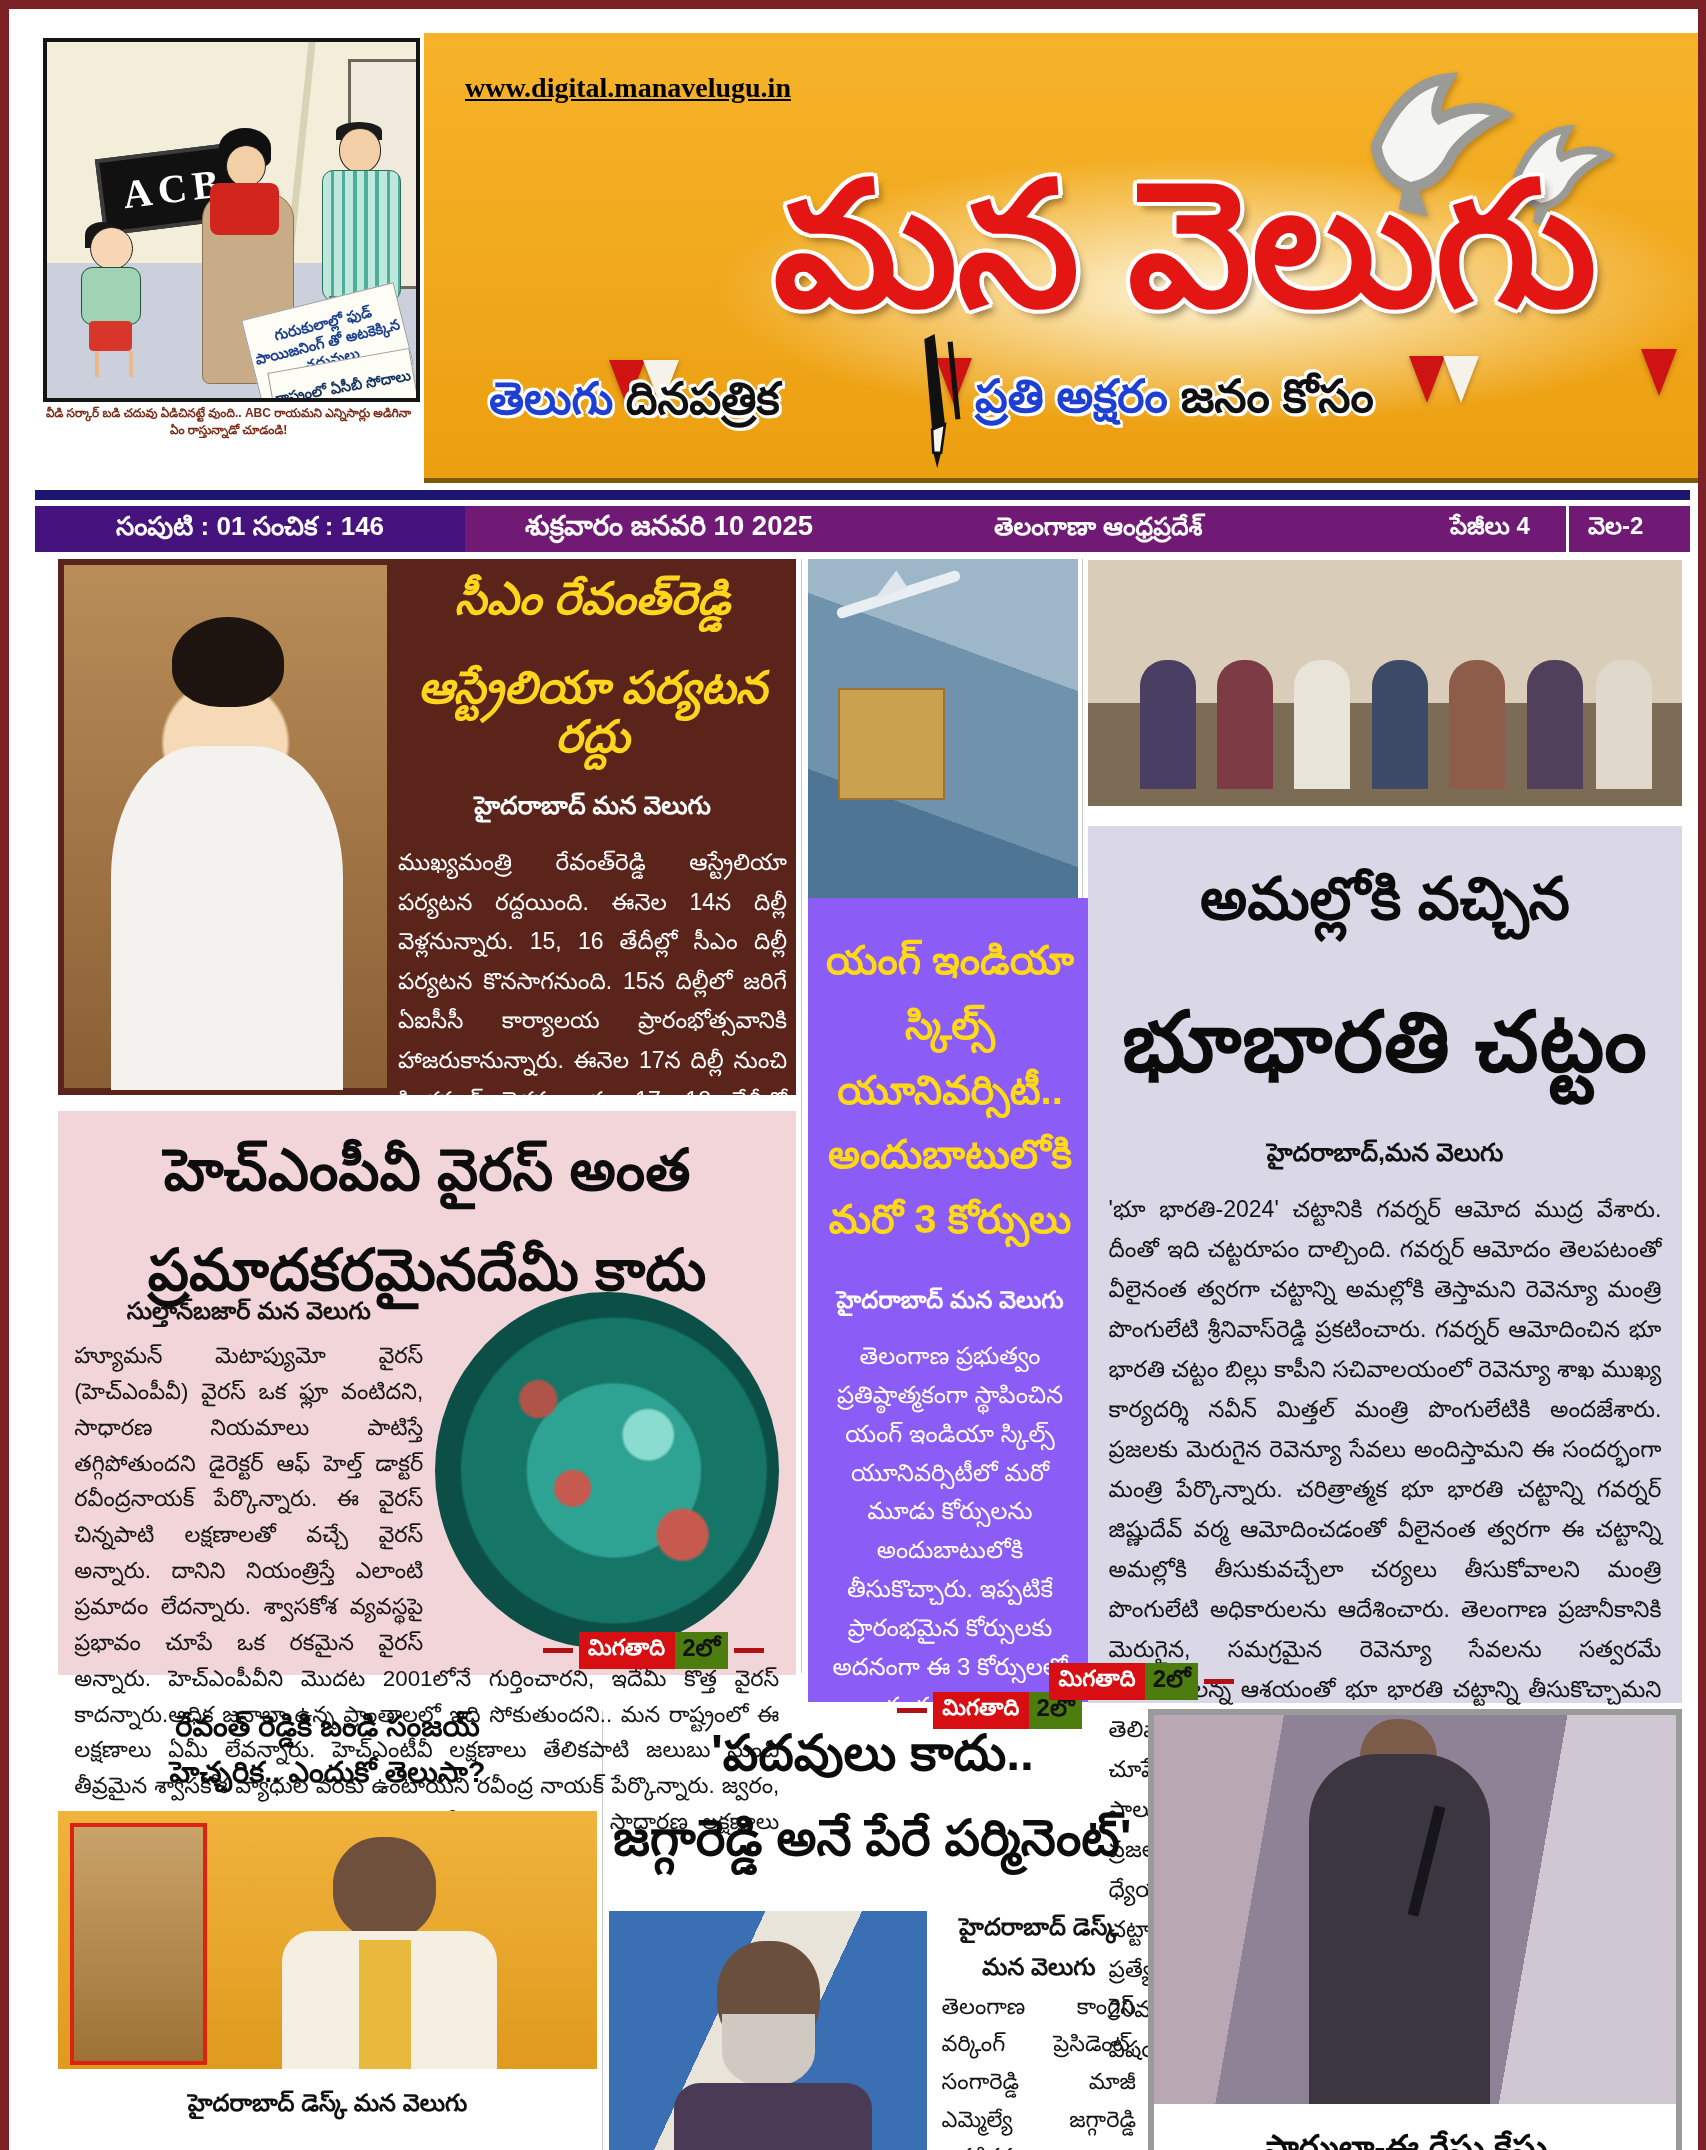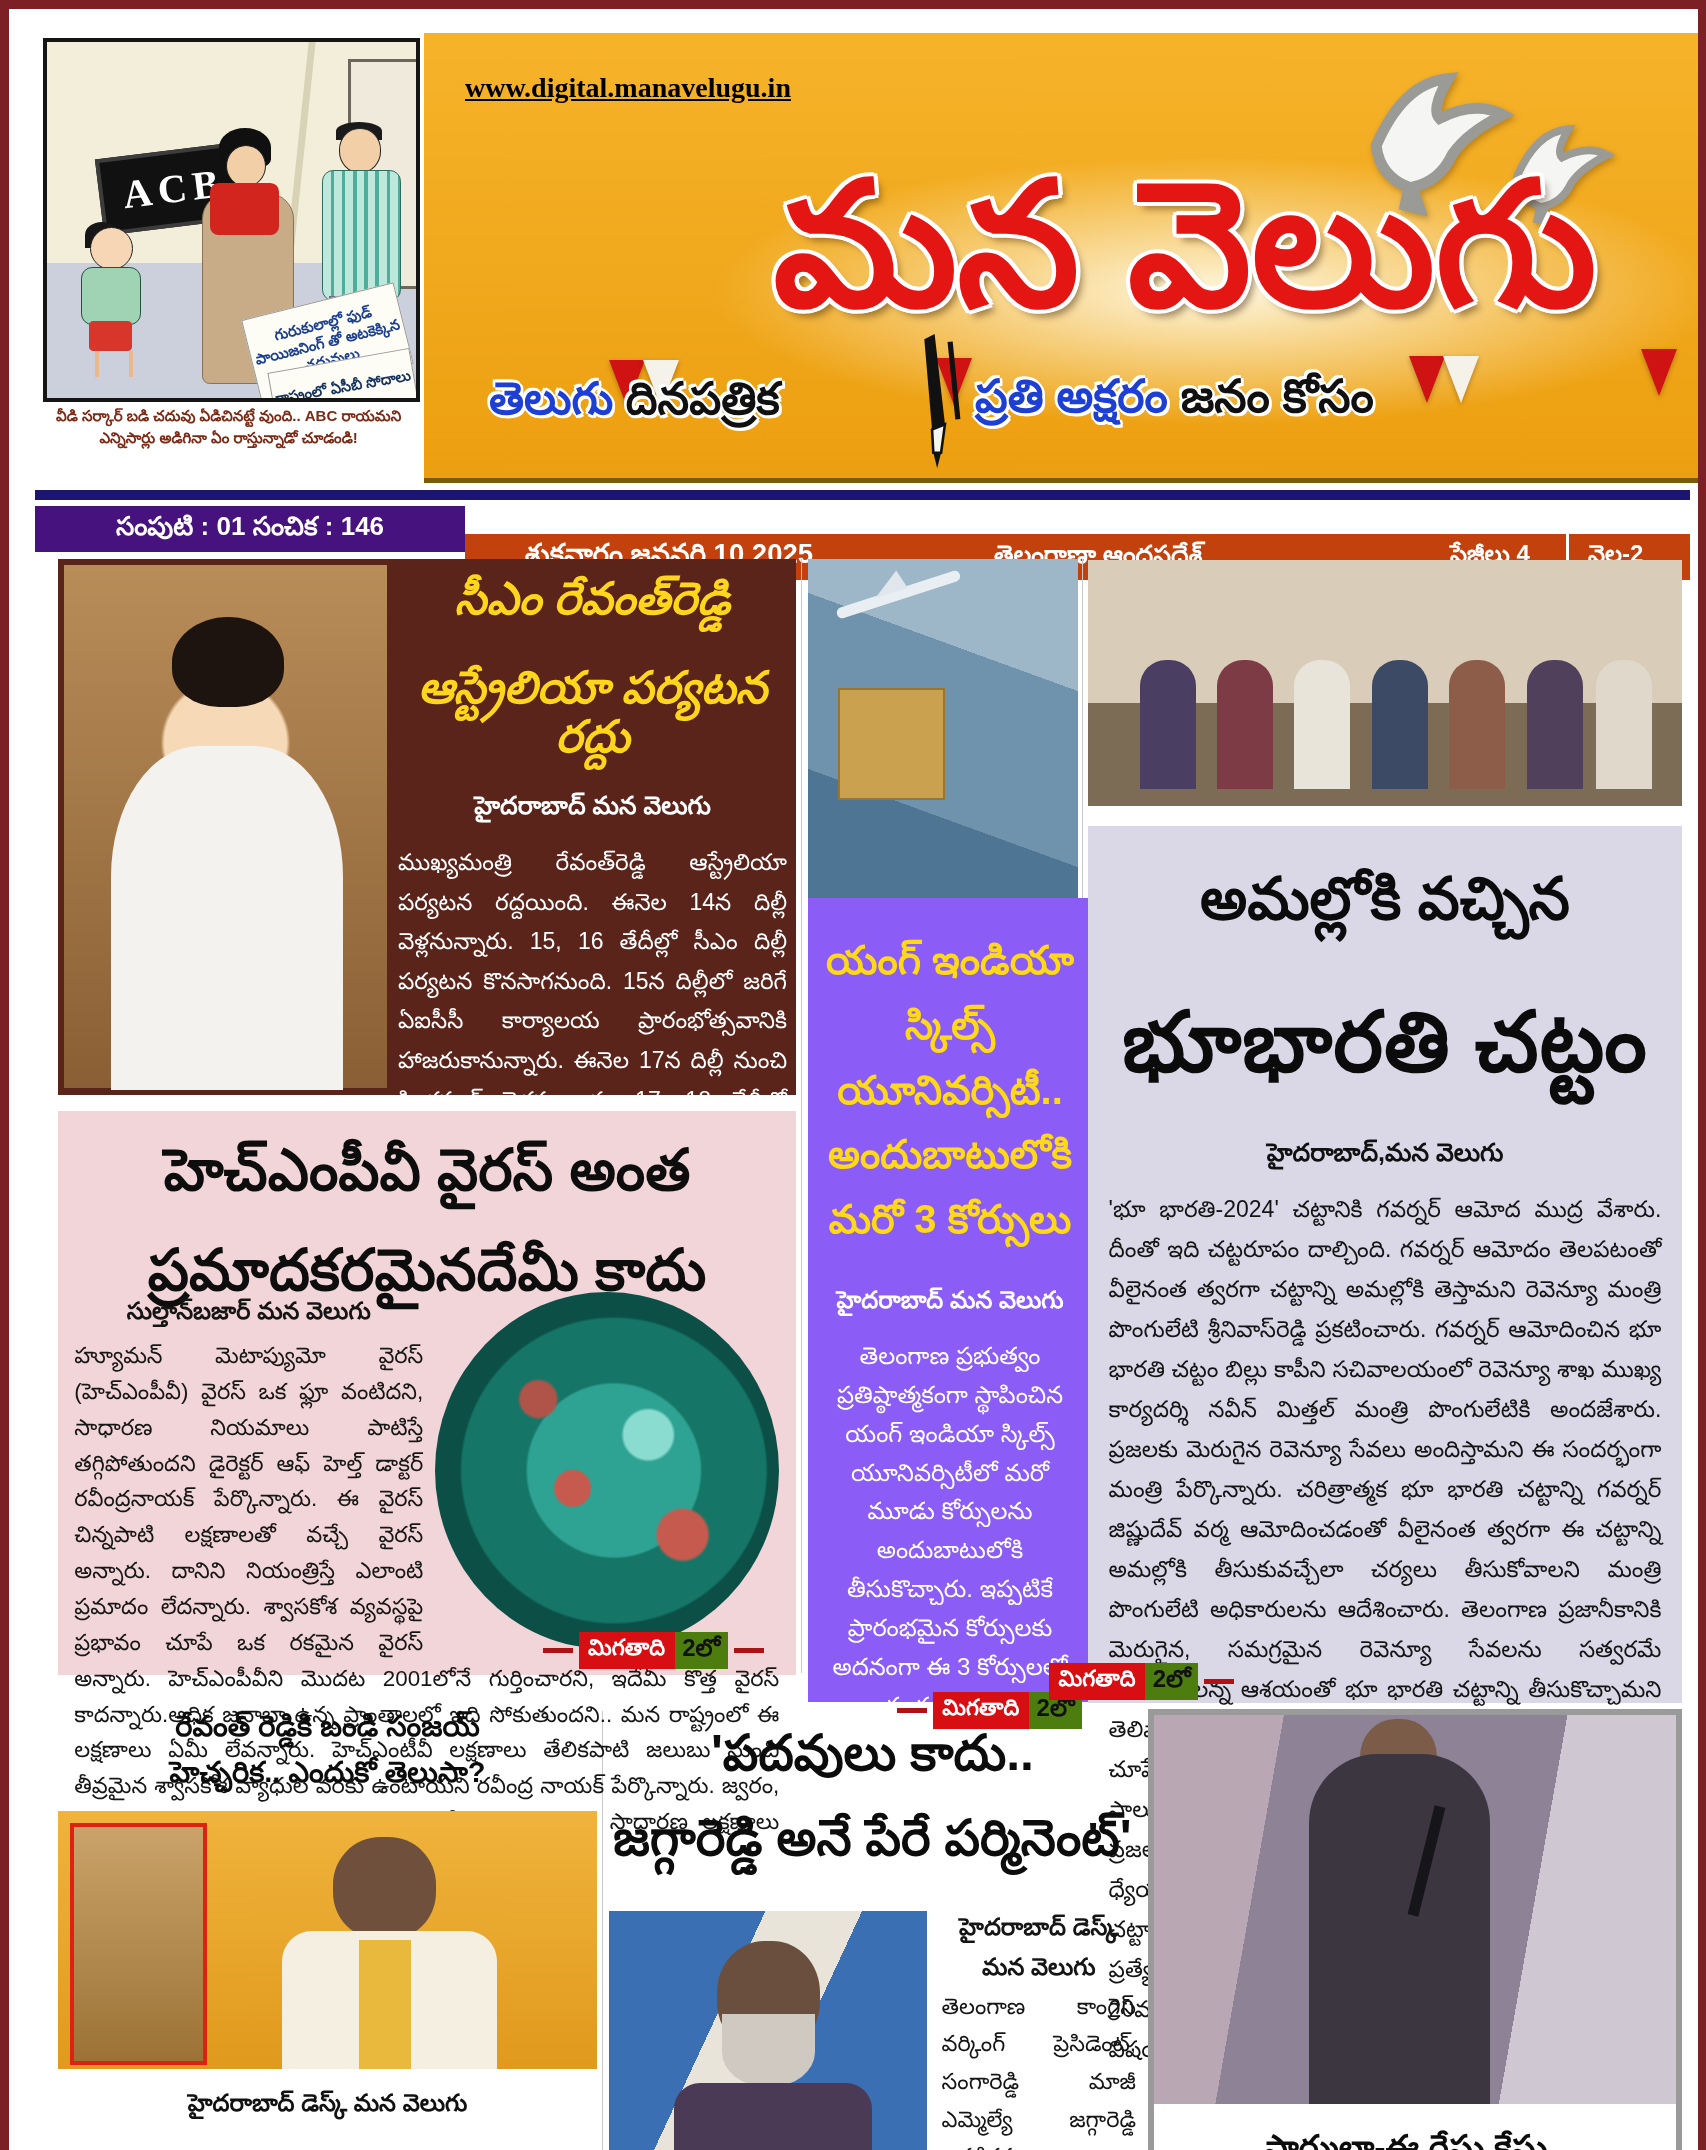--- a/index.html
+++ b/index.html
@@ -31,21 +31,21 @@
   .man{left:262px;top:82px;width:103px;height:275px;}
   .man .face{position:absolute;left:30px;top:4.3px;width:40px;height:43px;border-radius:48%;background:#f3cfa8;border:1.3px solid #222;}
   .man .hair{position:absolute;left:27px;top:-2.6px;width:46px;height:18px;border-radius:50% 50% 0 0;background:#1a1a1a;}
   .man .shirt{position:absolute;left:13px;top:46px;width:77px;height:129px;border-radius:11.2px;
               background:repeating-linear-gradient(90deg,#bfe8dd 0 7.7px,#4fae9b 7.7px 11.2px);border:1.7px solid #2c6b5e;}
   .man .pants{position:absolute;left:20.6px;top:172px;width:60px;height:95px;background:#6b6f86;}
   .paper{background:#fdfdf6;border:1.3px solid #999;color:#1c3f8f;font-weight:bold;text-align:center;
          display:flex;align-items:center;justify-content:center;line-height:1.3;}
   .paper1{left:202px;top:258px;width:155px;height:82px;transform:rotate(-14deg);font-size:14.6px;}
   .paper2{left:224px;top:318px;width:142px;height:52px;transform:rotate(-10deg);font-size:14.6px;color:#16325e;}
-  .cartoon-caption{left:8.6px;top:372px;width:370px;color:#7c2a16;font-weight:bold;font-size:15px;
+  .cartoon-caption{left:8.6px;top:372px;width:370px;color:#7c2a16;font-weight:bold;font-size:12px;
                    line-height:1.45;text-align:center;}
 
   .masthead{left:415px;top:24px;width:1522px;height:445px;
             background:radial-gradient(ellipse 60% 55% at 52% 58%, #fdf6dc 0%, rgba(253,246,220,0) 55%),
                        linear-gradient(#f6b32a,#ec9f10);
             border-bottom:5.2px solid #7a5c08;overflow:hidden;}
   .mast-url{left:41px;top:39px;font-family:"Liberation Serif",serif;font-size:28px;font-weight:bold;
             color:#000;text-decoration:underline;text-shadow:0 0 2.6px #f6b32a;}
   .mast-title{left:0;top:116px;width:100%;text-align:center;font-size:174px;font-weight:bold;color:#e41613;
               line-height:1.1;
@@ -59,21 +59,21 @@
                 text-shadow:-2.6px 0 #fff,2.6px 0 #fff,0 -2.6px #fff,0 2.6px #fff,2.6px 2.6px #fff,-2.6px -2.6px #fff;}
   .tagline-right{left:551px;top:336px;font-size:46px;font-weight:bold;
                 text-shadow:-2.6px 0 #fff,2.6px 0 #fff,0 -2.6px #fff,0 2.6px #fff,2.6px 2.6px #fff,-2.6px -2.6px #fff;}
   .blue-word{color:#1d3fd4;} .black-word{color:#101010;}
   .pen-icon{left:482px;top:301px;}
 
   .navy-rule{left:26px;top:481px;width:1655px;height:10.3px;background:#1c1670;}
   .infobar{left:26px;top:497px;width:1655px;height:46px;}
   .info-purple{position:absolute;left:0;top:0;width:430px;height:46px;background:#46127d;color:#fff;
                display:flex;align-items:center;justify-content:center;font-size:26px;font-weight:bold;}
-  .info-red{position:absolute;left:430px;top:0;width:1225px;height:46px;background:#c2410c;color:#fff;margin-top:28px;}
+  .info-red{position:absolute;left:430px;top:0;width:1225px;height:46px;background:#701a75;color:#fff;}
   .info-red span{position:absolute;top:0;height:46px;display:flex;align-items:center;font-weight:bold;color:#fff;}
   .ib-date{left:60px;font-size:27.5px;}
   .ib-region{left:529px;font-size:25px;}
   .ib-pages{left:985px;font-size:24px;}
   .ib-div{position:absolute;left:1101px;top:7.7px;width:3.4px;height:31px;background:#fff;}
   .ib-price{left:1123px;font-size:24px;}
 
   
   .vrule{background:#c9c9c9;width:1.3px;}
 

